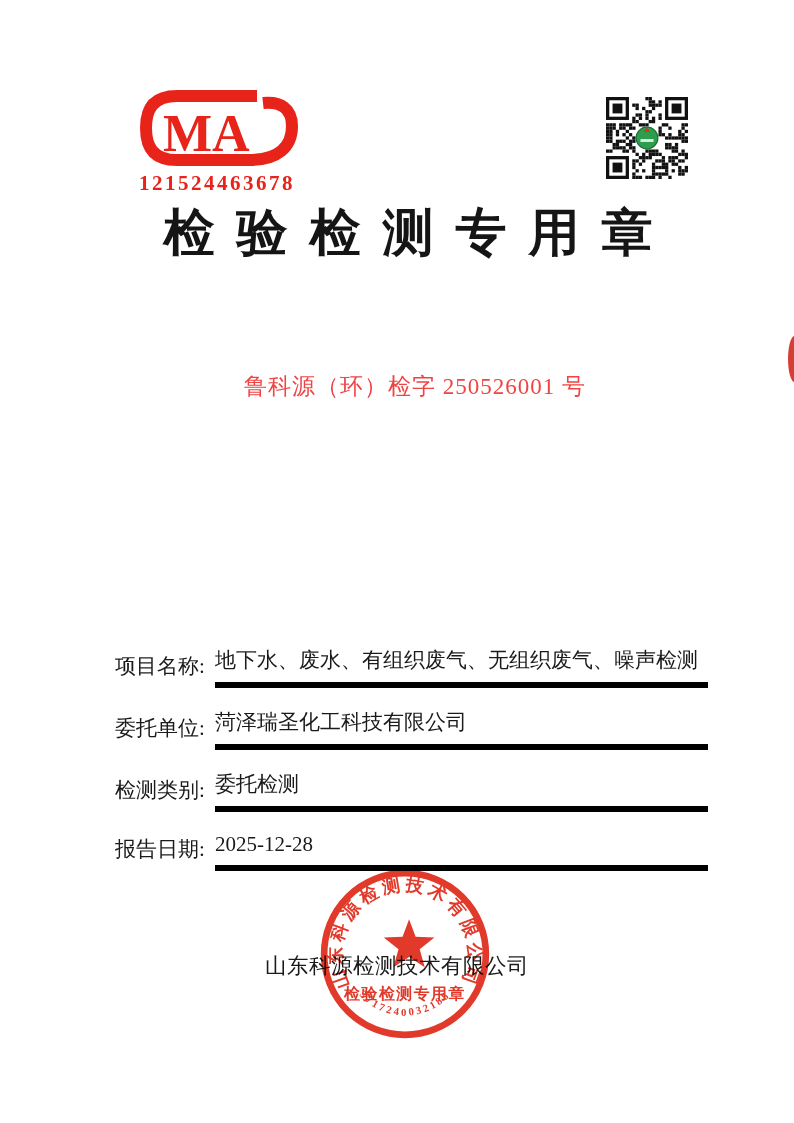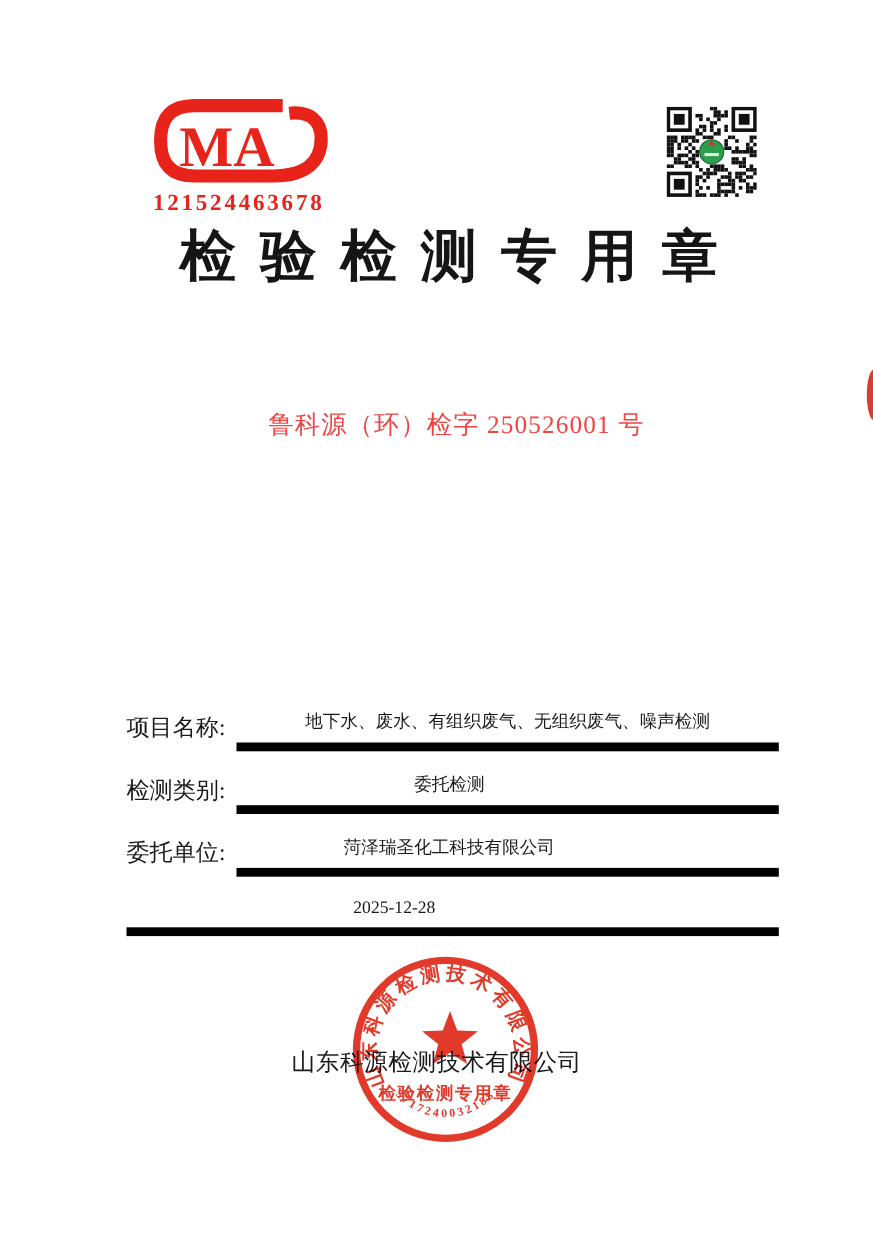--- a/index.html
+++ b/index.html
@@ -29,21 +29,21 @@
   
   .edge-stamp{
     position:absolute;right:-7px;top:336px;width:13px;height:46px;
     background:#cf2318;border-radius:50%;opacity:.88;
   }
   
   .fields{position:absolute;left:115px;top:626px;width:593px;}
   .frow{display:flex;align-items:flex-end;margin-bottom:18px;margin-top:20px;}
   .flabel{width:100px;font-size:21px;white-space:nowrap;padding-bottom:8px;color:#1a1a1a;}
   .fvalue{
-    flex:1;text-align:center;font-size:16px;border-bottom:8px solid #000000;
+    flex:1;text-align:left;font-size:21px;border-bottom:6px solid #000000;
     padding-bottom:8px;padding-right:106px;white-space:nowrap;color:#1a1a1a;box-sizing:border-box;
   }
   .frow:first-child .fvalue{padding-right:0;}
   
   .company{
     position:absolute;top:951px;left:0;width:100%;text-align:center;
     font-size:21.5px;letter-spacing:.5px;color:#1a1a1a;
   }
   .seal{
     position:absolute;left:318px;top:867px;width:174px;height:174px;
@@ -268,28 +268,29 @@
 <div class="report-no">鲁科源（环）检字 250526001 号</div>
 
 <div class="edge-stamp"></div>
 
 <div class="fields">
   <div class="frow">
     <div class="flabel">项目名称:</div>
     <div class="fvalue">地下水、废水、有组织废气、无组织废气、噪声检测</div>
   </div>
   <div class="frow">
+    <div class="flabel">委托单位:</div>
+    <div class="fvalue">菏泽瑞圣化工科技有限公司</div>
+  </div>
+  <div class="frow">
     <div class="flabel">检测类别:</div>
     <div class="fvalue">委托检测</div>
   </div>
   <div class="frow">
-    <div class="flabel">委托单位:</div>
-    <div class="fvalue">菏泽瑞圣化工科技有限公司</div>
-  </div>
-  <div class="frow">
+    <div class="flabel">报告日期:</div>
     <div class="fvalue">2025-12-28</div>
   </div>
 </div>
 
 <div class="company">山东科源检测技术有限公司</div>
 
 <div class="seal">
   <svg viewBox="0 0 170 170" width="174" height="174">
     <defs>
       <path id="arcTop" d="M 26.7,106.2 A 62,62 0 1 1 143.3,106.2" fill="none"></path>

